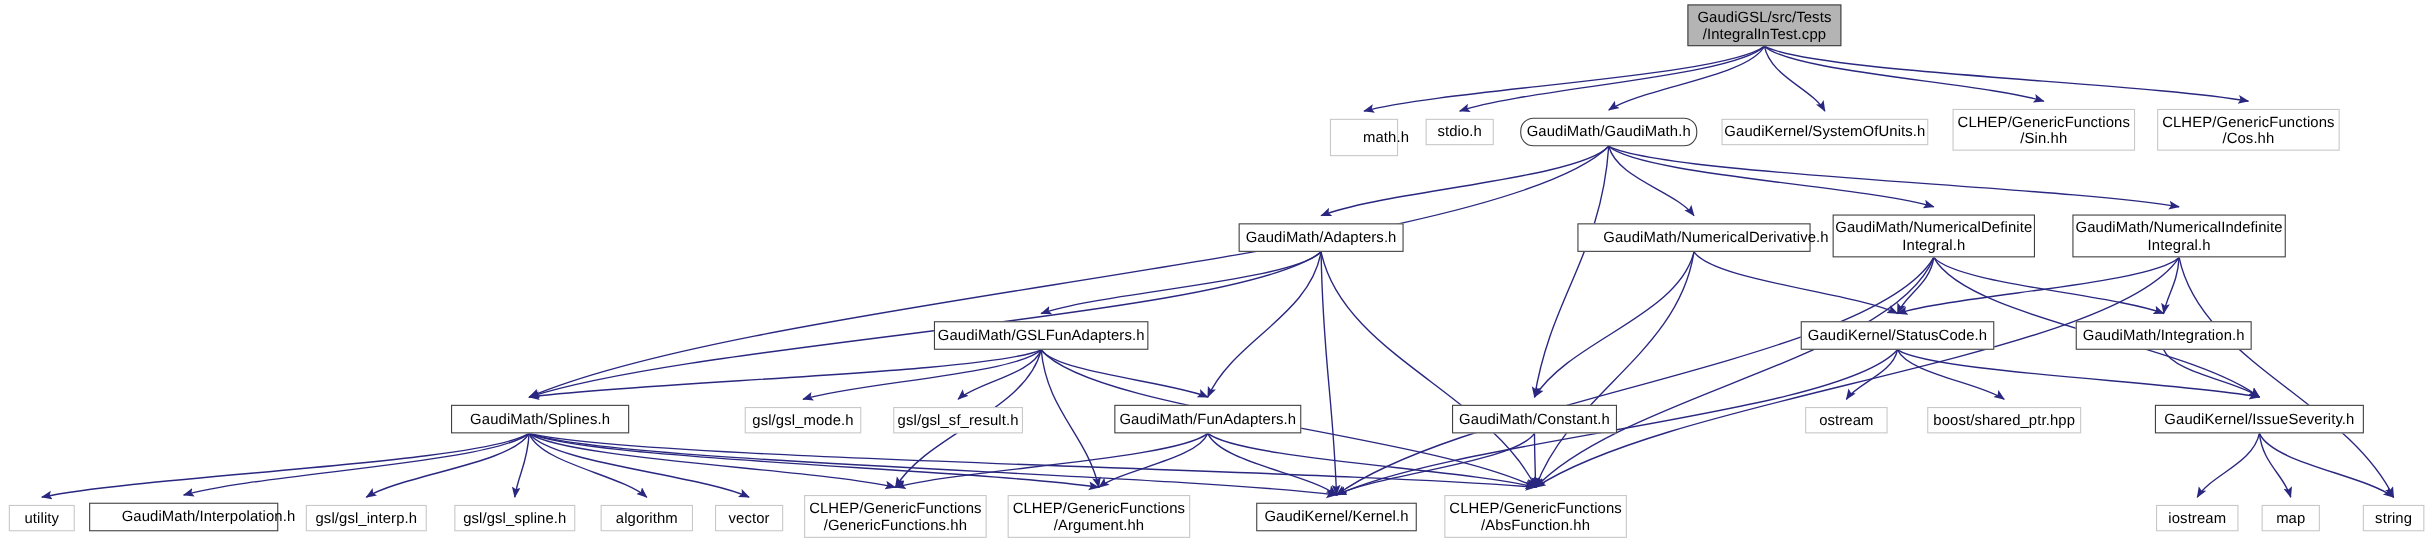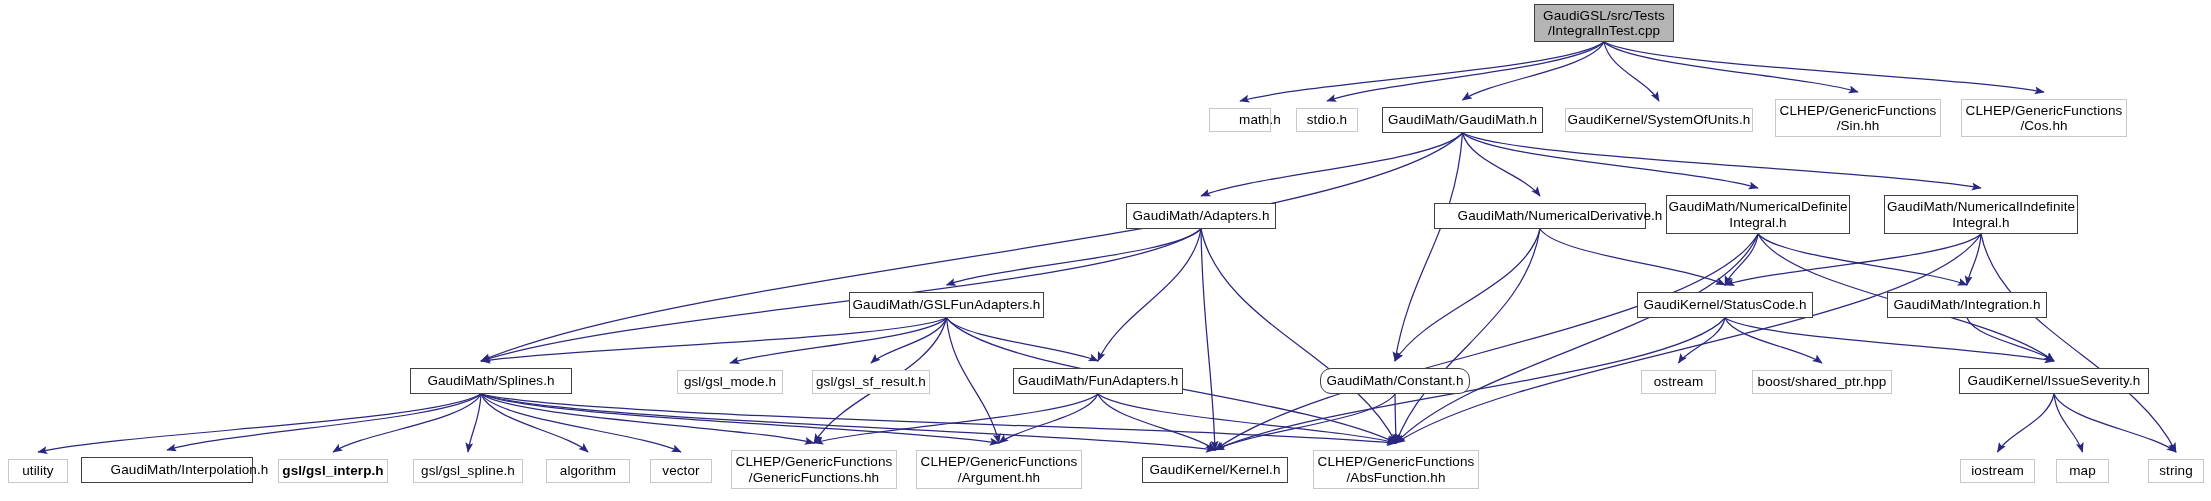--- a/index.html
+++ b/index.html
@@ -118,48 +118,48 @@
         <path d="M1395,394 C1377,420.46 1254.6,430.54 1215,450" marker-end="url(#arrow)"></path>
         <path d="M1395,394 C1395.1,417.52 1395.78,426.48 1396,443" marker-end="url(#arrow)"></path>
         <path d="M2054,394 C2048.35,421.3 2009.93,431.7 1997.5,452" marker-end="url(#arrow)"></path>
         <path d="M2054,394 C2056.85,421.3 2076.23,431.7 2082.5,452" marker-end="url(#arrow)"></path>
         <path d="M2054,394 C2066.2,421.3 2149.16,431.7 2176,452" marker-end="url(#arrow)"></path>
       </g>
   </svg>
   <div id="nodes">
       <div class="node root" style="left: 1534px; top: 4px; width: 140px; height: 38px;">GaudiGSL/src/Tests
 /IntegralInTest.cpp</div>
-      <div class="node" style="left: 1209px; top: 108px; width: 62px; height: 24px; padding-left: 40px;">math.h</div>
+      <div class="node" style="left: 1209px; top: 108px; width: 62px; height: 34px; padding-left: 40px;">math.h</div>
       <div class="node" style="left: 1296px; top: 108px; width: 62px; height: 24px;">stdio.h</div>
-      <div class="node strong" style="left: 1382px; top: 107px; width: 161px; height: 26px;">GaudiMath/GaudiMath.h</div>
+      <div class="node strong" style="left: 1382px; top: 107px; width: 161px; height: 26px; border-radius: 12px;">GaudiMath/GaudiMath.h</div>
       <div class="node" style="left: 1565px; top: 108px; width: 188px; height: 24px;">GaudiKernel/SystemOfUnits.h</div>
       <div class="node" style="left: 1775px; top: 99px; width: 166px; height: 38px;">CLHEP/GenericFunctions
 /Sin.hh</div>
       <div class="node" style="left: 1961px; top: 99px; width: 166px; height: 38px;">CLHEP/GenericFunctions
 /Cos.hh</div>
       <div class="node strong" style="left: 1126px; top: 203px; width: 150px; height: 26px;">GaudiMath/Adapters.h</div>
       <div class="node strong" style="left: 1434px; top: 203px; width: 212px; height: 26px; padding-left: 40px;">GaudiMath/NumericalDerivative.h</div>
       <div class="node strong" style="left: 1666px; top: 195px; width: 184px; height: 39px;">GaudiMath/NumericalDefinite
 Integral.h</div>
       <div class="node strong" style="left: 1884px; top: 195px; width: 194px; height: 39px;">GaudiMath/NumericalIndefinite
 Integral.h</div>
       <div class="node strong" style="left: 849px; top: 292px; width: 195px; height: 26px;">GaudiMath/GSLFunAdapters.h</div>
       <div class="node strong" style="left: 1637px; top: 292px; width: 176px; height: 26px;">GaudiKernel/StatusCode.h</div>
       <div class="node strong" style="left: 1887px; top: 292px; width: 160px; height: 26px;">GaudiMath/Integration.h</div>
       <div class="node strong" style="left: 410px; top: 368px; width: 162px; height: 26px;">GaudiMath/Splines.h</div>
       <div class="node" style="left: 677px; top: 370px; width: 106px; height: 24px;">gsl/gsl_mode.h</div>
       <div class="node" style="left: 812px; top: 370px; width: 118px; height: 24px;">gsl/gsl_sf_result.h</div>
       <div class="node strong" style="left: 1013px; top: 368px; width: 170px; height: 26px;">GaudiMath/FunAdapters.h</div>
-      <div class="node strong" style="left: 1320px; top: 368px; width: 150px; height: 26px; border-radius: 11px;">GaudiMath/Constant.h</div>
+      <div class="node strong" style="left: 1320px; top: 368px; width: 150px; height: 26px;">GaudiMath/Constant.h</div>
       <div class="node" style="left: 1641px; top: 370px; width: 75px; height: 24px;">ostream</div>
       <div class="node" style="left: 1752px; top: 370px; width: 140px; height: 24px;">boost/shared_ptr.hpp</div>
       <div class="node strong" style="left: 1959px; top: 368px; width: 190px; height: 26px;">GaudiKernel/IssueSeverity.h</div>
       <div class="node" style="left: 8px; top: 459px; width: 60px; height: 24px;">utility</div>
       <div class="node strong" style="left: 81px; top: 457px; width: 172px; height: 26px; padding-left: 45px;">GaudiMath/Interpolation.h</div>
-      <div class="node" style="left: 278px; top: 459px; width: 110px; height: 24px; font-weight: bold;">gsl/gsl_interp.h</div>
+      <div class="node" style="left: 278px; top: 459px; width: 110px; height: 24px;">gsl/gsl_interp.h</div>
       <div class="node" style="left: 413px; top: 459px; width: 110px; height: 24px;">gsl/gsl_spline.h</div>
       <div class="node" style="left: 546px; top: 459px; width: 84px; height: 24px;">algorithm</div>
       <div class="node" style="left: 650px; top: 459px; width: 62px; height: 24px;">vector</div>
       <div class="node" style="left: 731px; top: 450px; width: 166px; height: 39px;">CLHEP/GenericFunctions
 /GenericFunctions.hh</div>
       <div class="node" style="left: 916px; top: 450px; width: 166px; height: 39px;">CLHEP/GenericFunctions
 /Argument.hh</div>
       <div class="node strong" style="left: 1142px; top: 457px; width: 146px; height: 26px;">GaudiKernel/Kernel.h</div>
       <div class="node" style="left: 1313px; top: 450px; width: 166px; height: 39px;">CLHEP/GenericFunctions
 /AbsFunction.hh</div>

